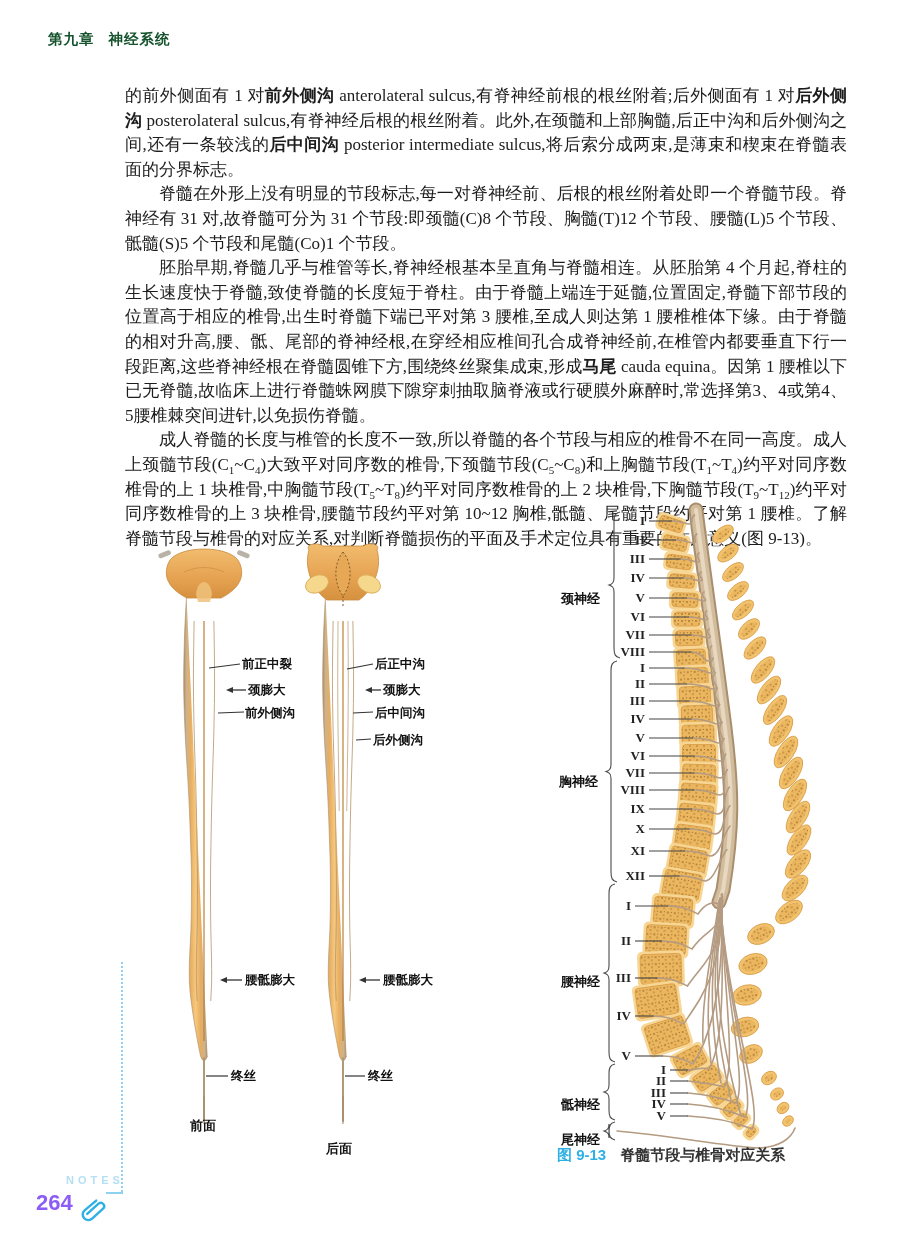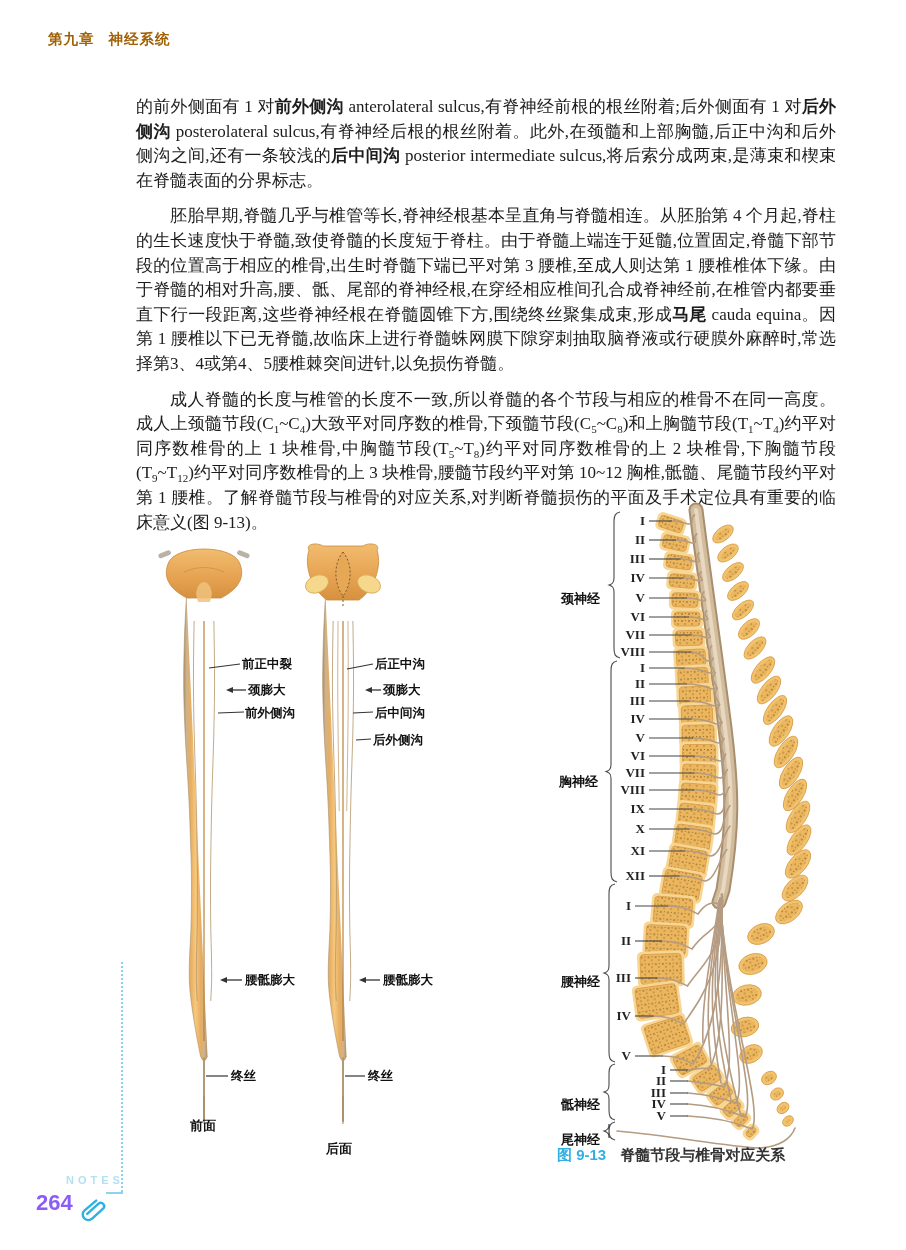--- a/index.html
+++ b/index.html
@@ -1,25 +1,25 @@
 <!DOCTYPE html>
 <html><head>
 <meta charset="utf-8">
 <style>
   html,body{margin:0;padding:0;background:#e9e9e9;}
   .page{position:relative;width:906px;height:1250px;background:#ffffff;overflow:hidden;
         font-family:"Liberation Serif","DejaVu Serif",serif;color:#1c1c1c;margin:0 auto;}
   
   .chapter-header{position:absolute;left:48px;top:30px;font-family:Liberation Serif, serif;
-        font-weight:700;font-size:14.5px;color:#a16207;letter-spacing:1px;}
+        font-weight:700;font-size:14.5px;color:#14532d;letter-spacing:1px;}
   .chapter-header .gap{display:inline-block;width:14px;}
   
   .text-block{position:absolute;left:125px;top:84px;width:722px;font-size:17px;line-height:24.6px;
         text-align:justify;text-justify:inter-ideograph;}
-  .text-block p{margin:11px;}
+  .text-block p{margin:0;}
   .text-block p.indent{text-indent:2em;}
   .seg-b{font-family:"Liberation Sans","DejaVu Sans",sans-serif;font-weight:700;}
   sub{font-size:11px;line-height:0;}
   
   .fig{position:absolute;}
   #fig12{left:150px;top:536px;width:340px;height:604px;}
   #fig13{left:553px;top:498px;width:345px;height:655px;}
   .fig svg{position:absolute;left:0;top:0;}
   .fig-label{position:absolute;font-size:12.5px;font-weight:700;color:#111;white-space:nowrap;
         font-family:"Liberation Serif","DejaVu Serif",serif;}
@@ -45,20 +45,21 @@
 <body>
 
 <div class="page">
 
   <div class="chapter-header">
     <span>第九章</span><span class="gap"></span><span>神经系统</span>
   </div>
 
   <div class="text-block" id="text-block">
       <p class=""><span>的前外侧面有 1 对</span><span class="seg-b">前外侧沟</span><span> anterolateral sulcus,有脊神经前根的根丝附着;后外侧面有 1 对</span><span class="seg-b">后外侧沟</span><span> posterolateral sulcus,有脊神经后根的根丝附着。此外,在颈髓和上部胸髓,后正中沟和后外侧沟之间,还有一条较浅的</span><span class="seg-b">后中间沟</span><span> posterior intermediate sulcus,将后索分成两束,是薄束和楔束在脊髓表面的分界标志。</span></p>
+      <p class="indent"><span>脊髓在外形上没有明显的节段标志,每一对脊神经前、后根的根丝附着处即一个脊髓节段。脊神经有 31 对,故脊髓可分为 31 个节段:即颈髓(C)8 个节段、胸髓(T)12 个节段、腰髓(L)5 个节段、骶髓(S)5 个节段和尾髓(Co)1 个节段。</span></p>
       <p class="indent"><span>胚胎早期,脊髓几乎与椎管等长,脊神经根基本呈直角与脊髓相连。从胚胎第 4 个月起,脊柱的生长速度快于脊髓,致使脊髓的长度短于脊柱。由于脊髓上端连于延髓,位置固定,脊髓下部节段的位置高于相应的椎骨,出生时脊髓下端已平对第 3 腰椎,至成人则达第 1 腰椎椎体下缘。由于脊髓的相对升高,腰、骶、尾部的脊神经根,在穿经相应椎间孔合成脊神经前,在椎管内都要垂直下行一段距离,这些脊神经根在脊髓圆锥下方,围绕终丝聚集成束,形成</span><span class="seg-b">马尾</span><span> cauda equina。因第 1 腰椎以下已无脊髓,故临床上进行脊髓蛛网膜下隙穿刺抽取脑脊液或行硬膜外麻醉时,常选择第3、4或第4、5腰椎棘突间进针,以免损伤脊髓。</span></p>
       <p class="indent"><span>成人脊髓的长度与椎管的长度不一致,所以脊髓的各个节段与相应的椎骨不在同一高度。成人上颈髓节段(C</span><sub>1</sub><span>~C</span><sub>4</sub><span>)大致平对同序数的椎骨,下颈髓节段(C</span><sub>5</sub><span>~C</span><sub>8</sub><span>)和上胸髓节段(T</span><sub>1</sub><span>~T</span><sub>4</sub><span>)约平对同序数椎骨的上 1 块椎骨,中胸髓节段(T</span><sub>5</sub><span>~T</span><sub>8</sub><span>)约平对同序数椎骨的上 2 块椎骨,下胸髓节段(T</span><sub>9</sub><span>~T</span><sub>12</sub><span>)约平对同序数椎骨的上 3 块椎骨,腰髓节段约平对第 10~12 胸椎,骶髓、尾髓节段约平对第 1 腰椎。了解脊髓节段与椎骨的对应关系,对判断脊髓损伤的平面及手术定位具有重要的临床意义(图 9-13)。</span></p>
     </div>
 
   <div class="fig" id="fig12">
     <svg id="fig12svg" width="340" height="604" viewBox="0 0 340 604">
         <defs>
           <linearGradient id="cordG" x1="0" y1="0" x2="1" y2="0">
             <stop offset="0" stop-color="#ab8f6b"></stop>
             <stop offset="0.12" stop-color="#cdb28c"></stop>

